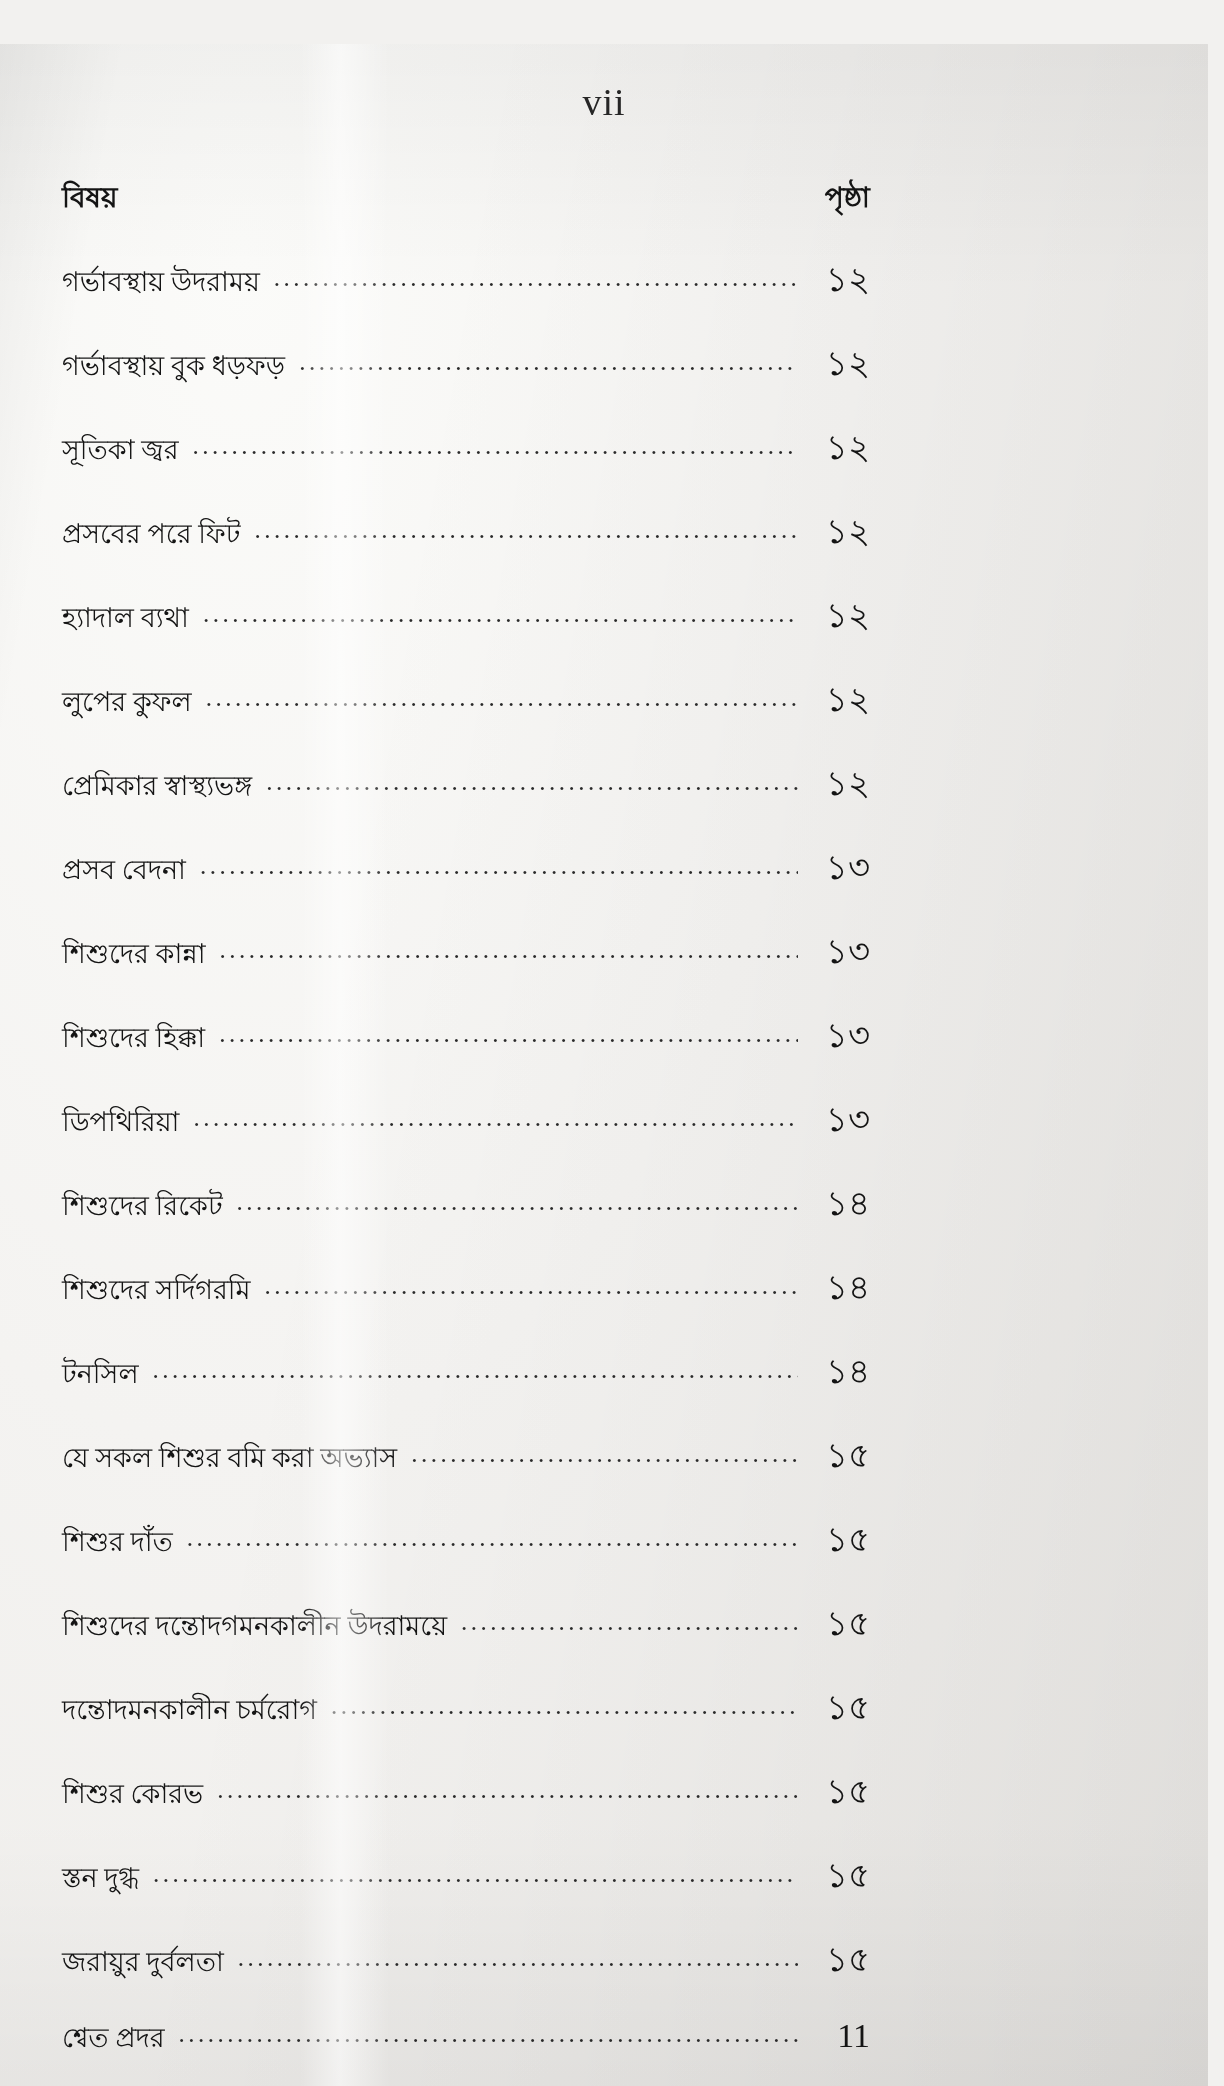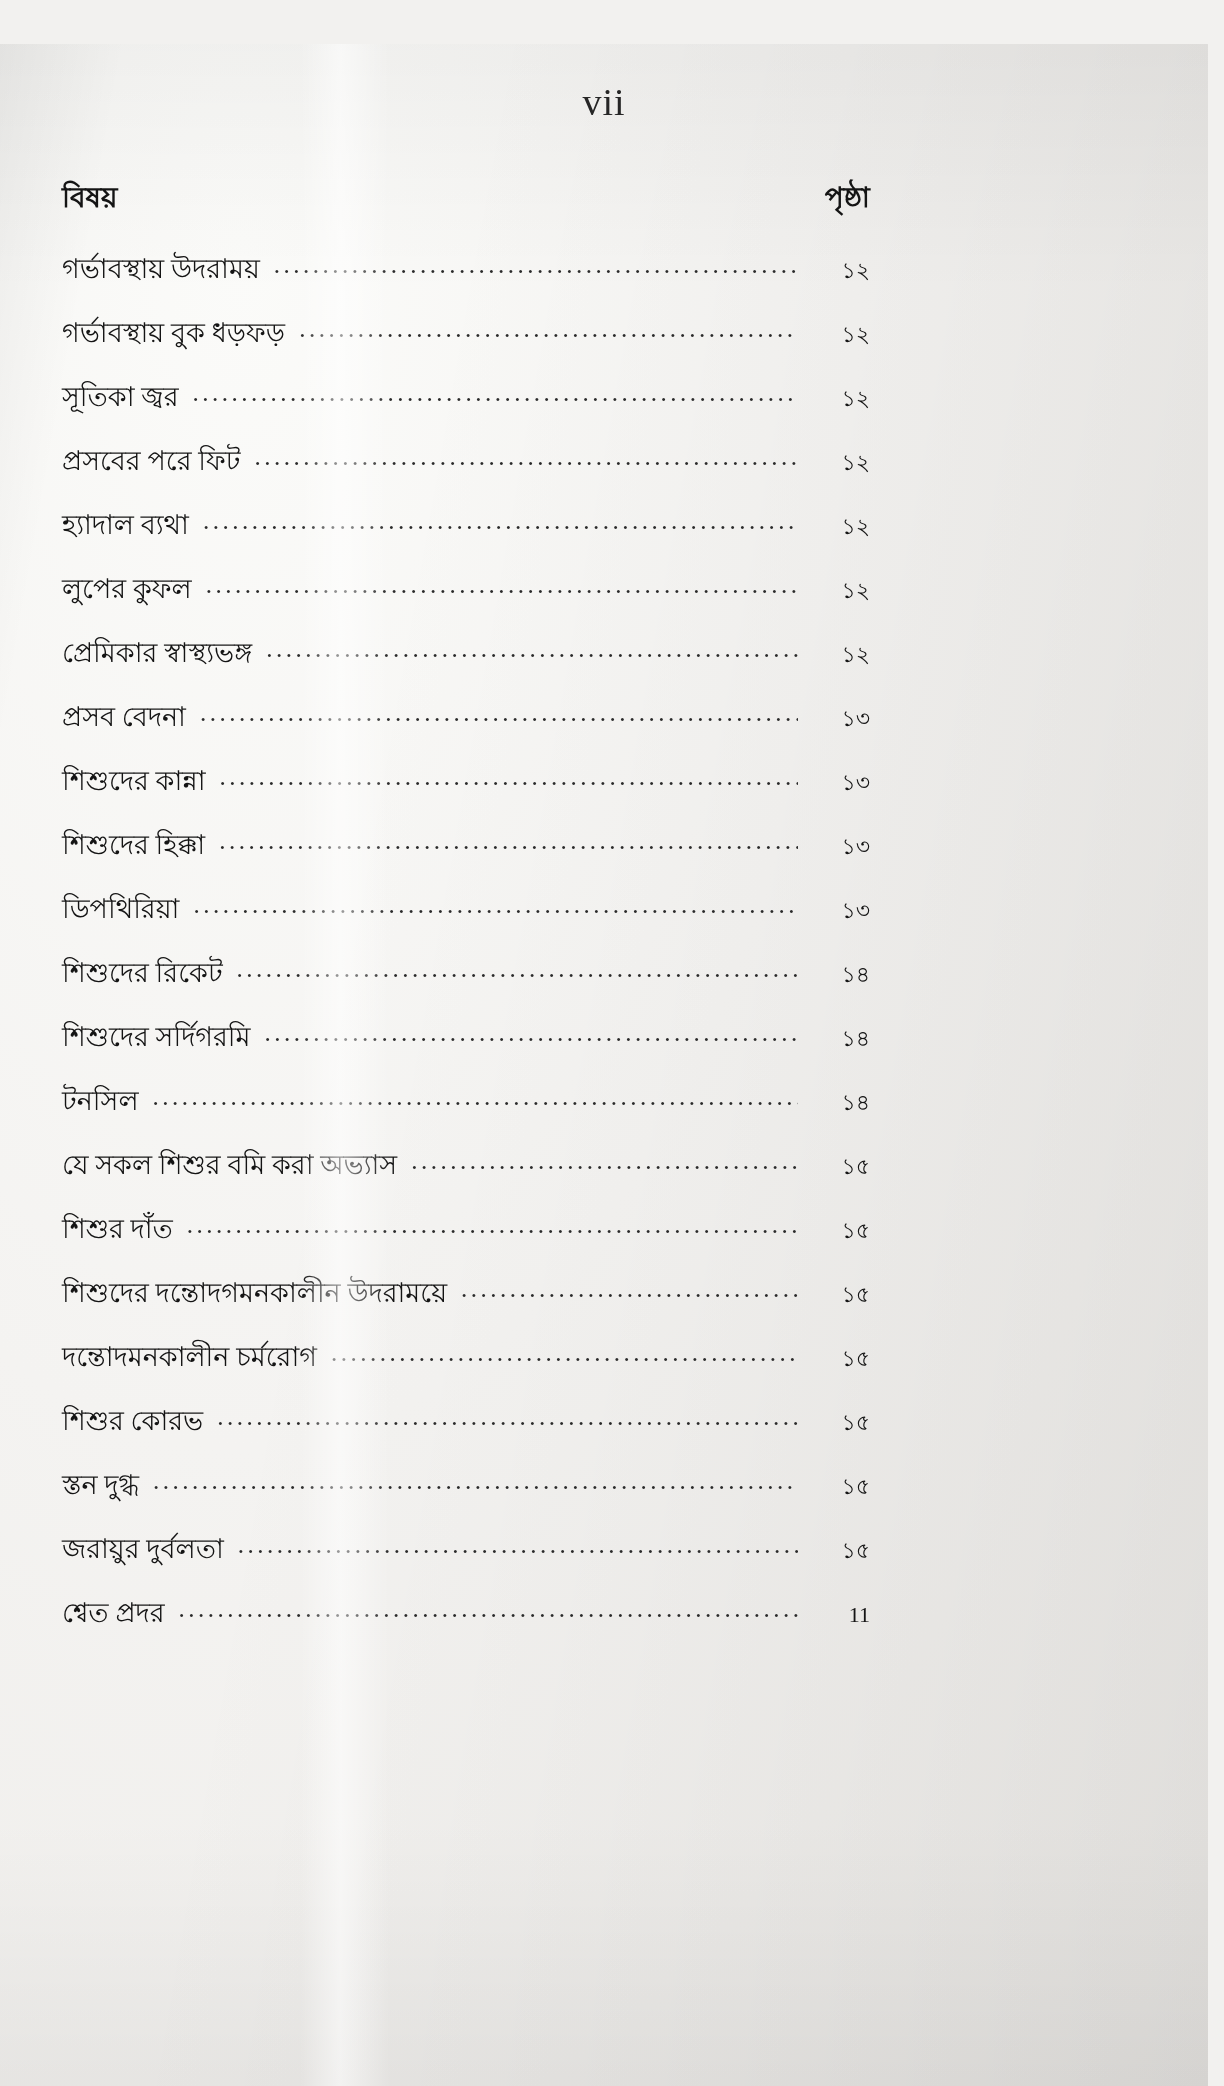--- a/index.html
+++ b/index.html
@@ -93,21 +93,21 @@
     white-space: nowrap;
     color: #2a2a2a;
     font-size: 25px;
     letter-spacing: 3.5px;
   }
   .header .leader {
     visibility: hidden;
   }
   .pageno {
     font-family: "Liberation Serif", serif;
-    font-size: 22px;
+    font-size: 34px;
     min-width: 62px;
     text-align: right;
     white-space: nowrap;
     color: #141414;
   }
 </style>
 </head>
 <body>
 
 <div class="page">

